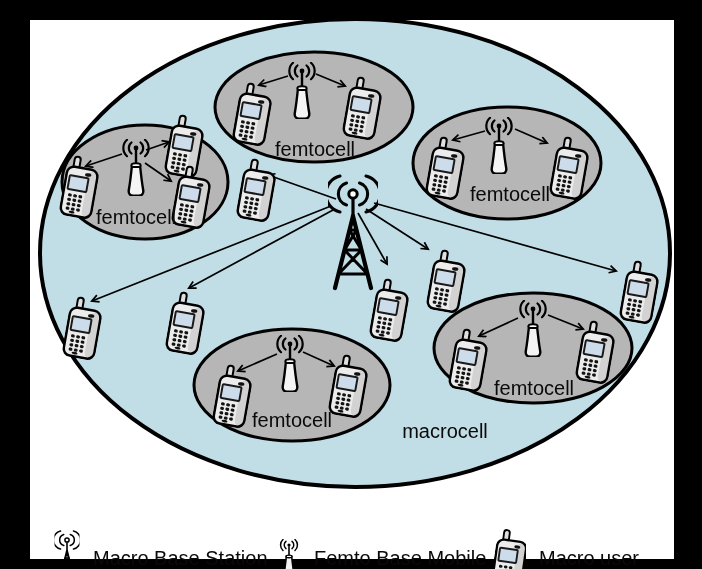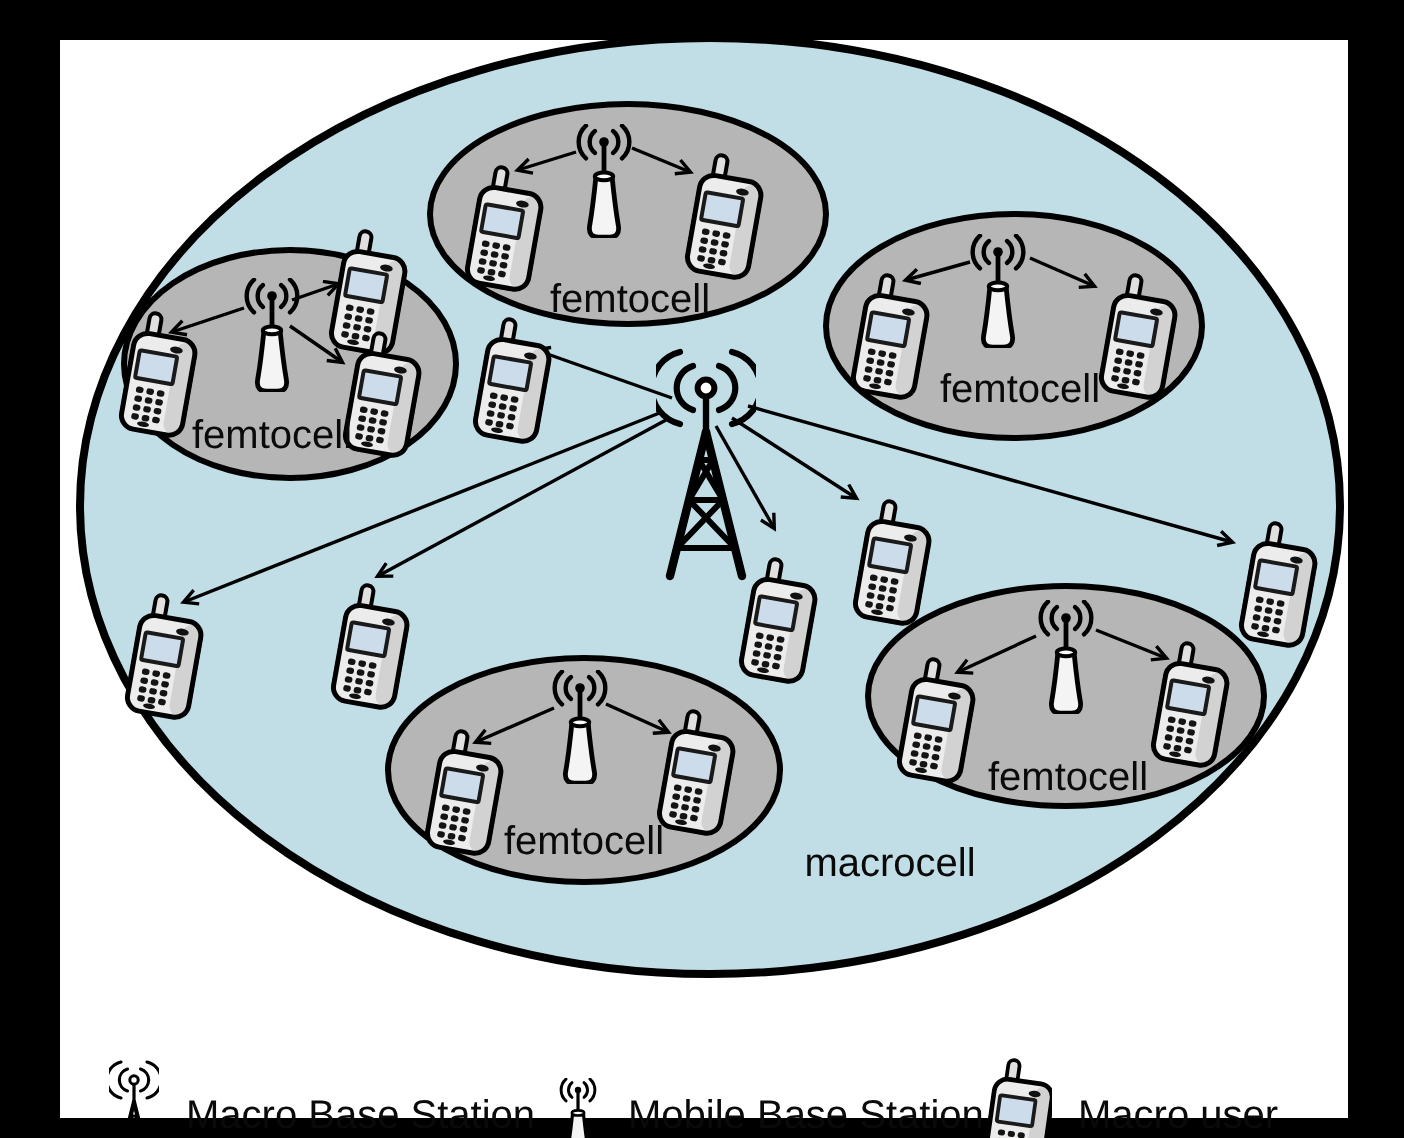--- a/index.html
+++ b/index.html
@@ -172,21 +172,21 @@
     <div class="legend-item" style="left:54px">
       <svg width="26" height="62" viewBox="0 0 50 124">
           <use href="#sym-macro"></use>
         </svg>
       <span>Macro Base Station</span>
     </div>
     <div class="legend-item" style="left:277px">
       <svg width="24" height="60" viewBox="0 0 36 57">
           <use href="#sym-femto"></use>
         </svg>
-      <span>Mobile Base Station</span>
+      <span>Femto Base Mobile</span>
     </div>
     <div class="legend-item" style="left:494px">
       <svg width="32" height="59" viewBox="0 0 34 62">
           <g transform="rotate(8 17 31)">
             <use href="#sym-phone"></use>
           </g>
         </svg>
       <span>Macro user</span>
     </div>
   </div>

